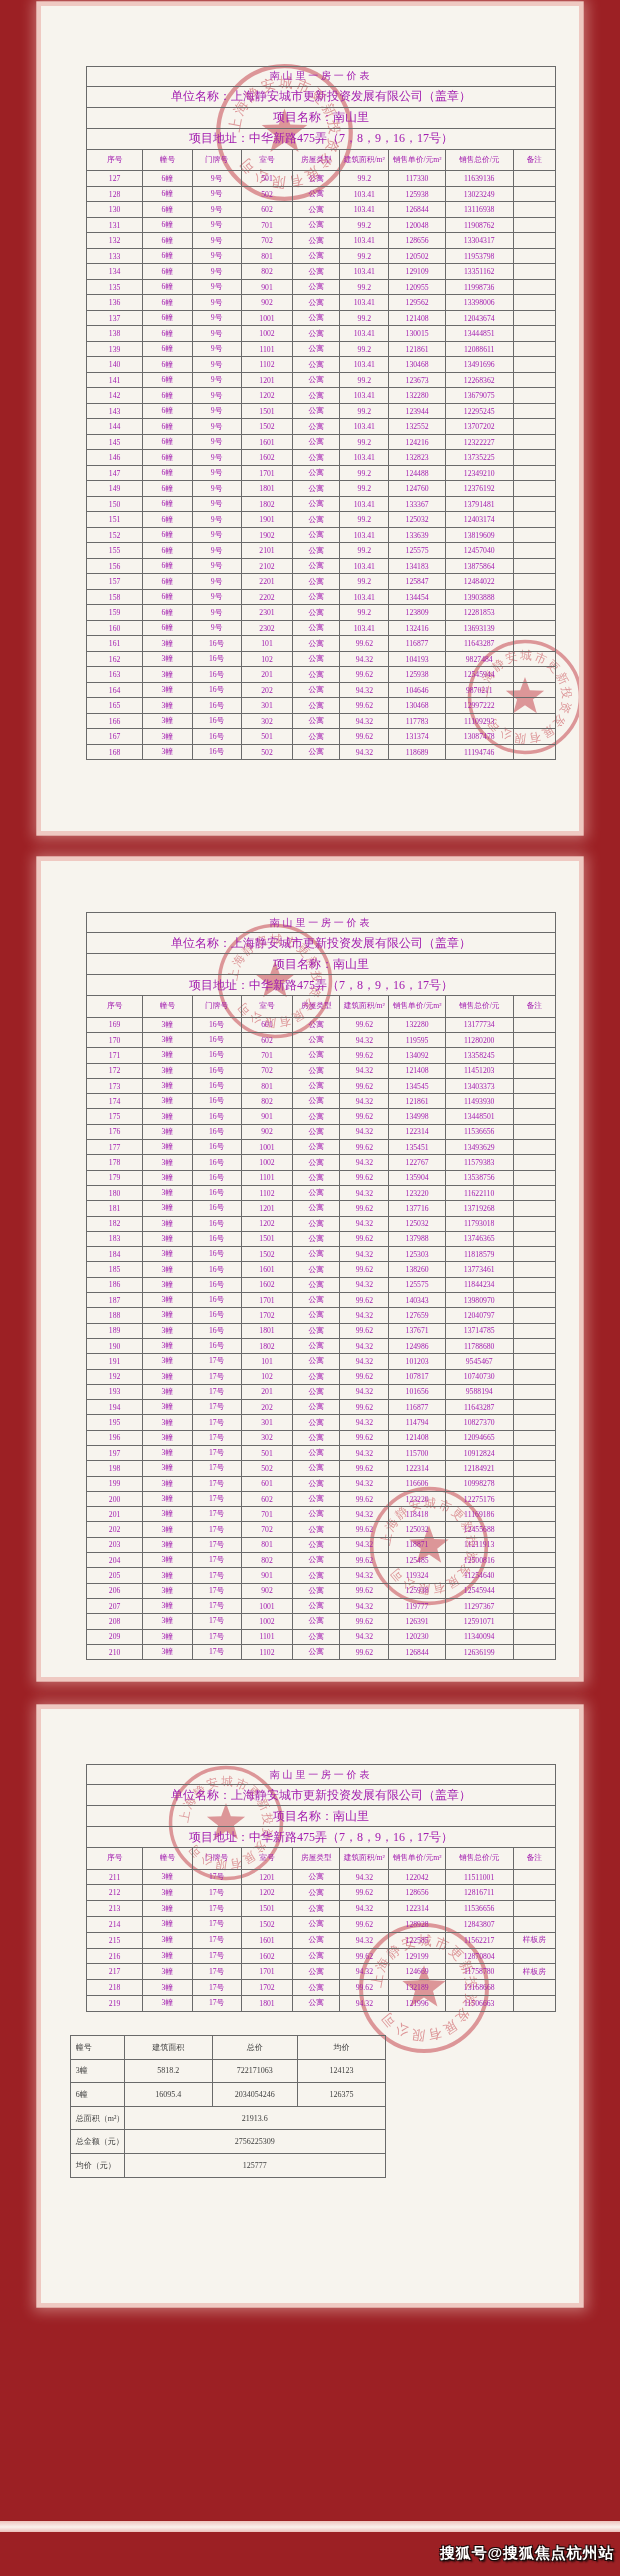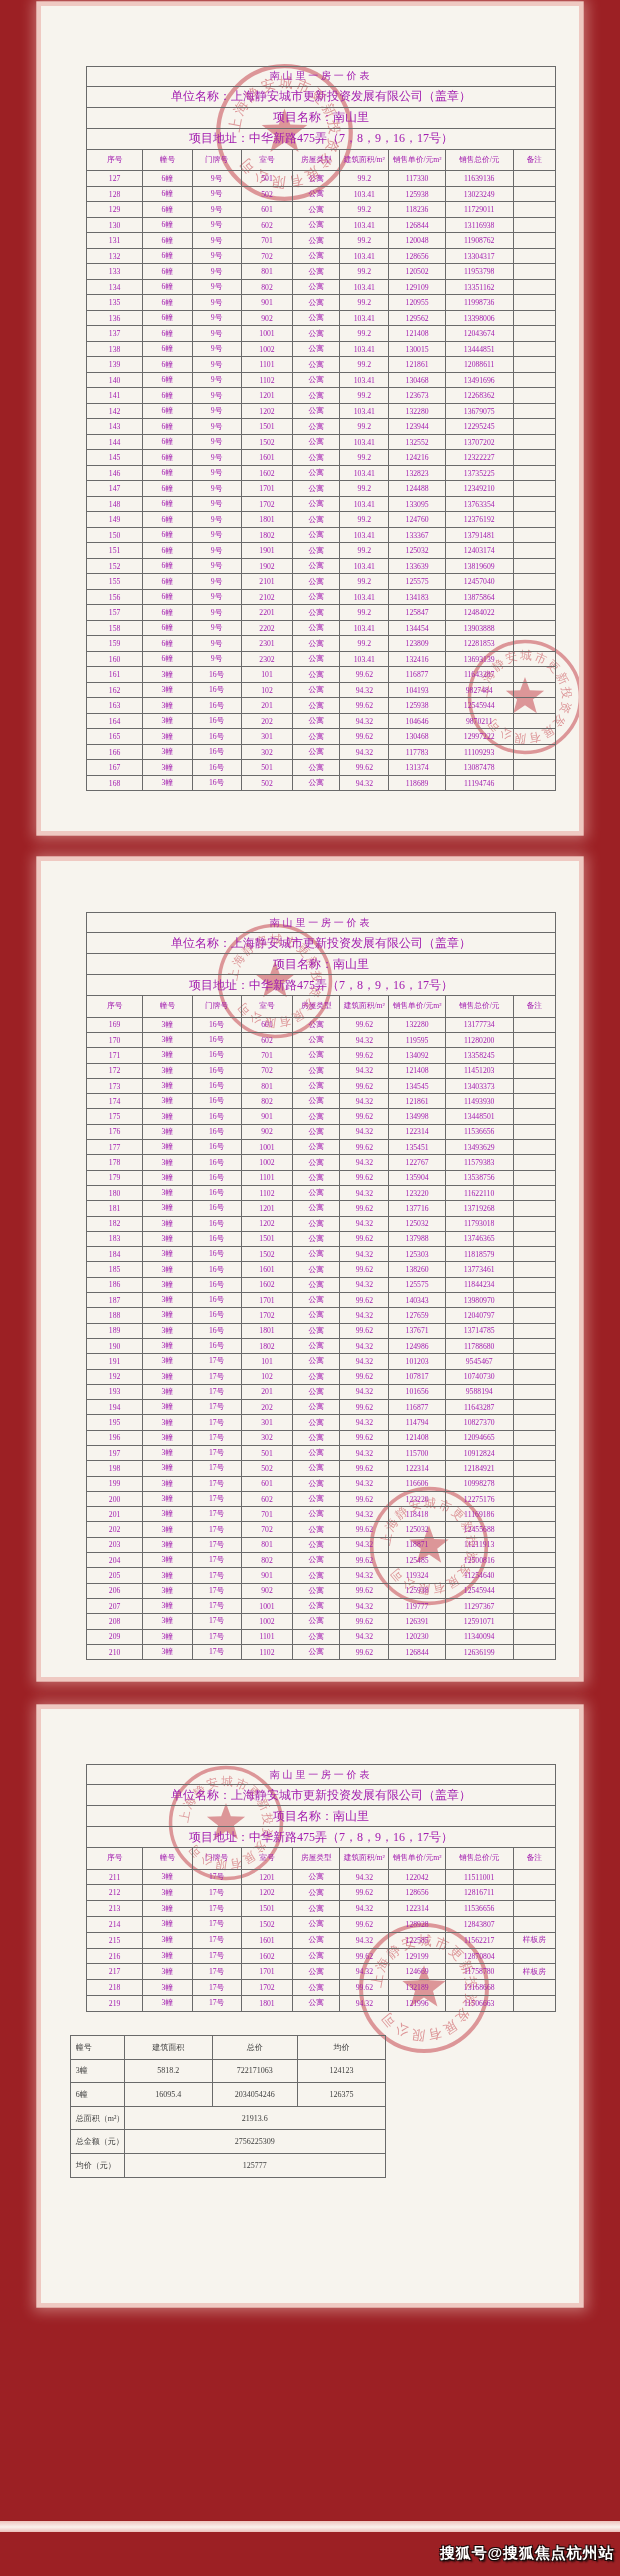--- a/index.html
+++ b/index.html
@@ -112,31 +112,20 @@
           <td>6幢</td>
           <td>9号</td>
           <td>502</td>
           <td>公寓</td>
           <td>103.41</td>
           <td>125938</td>
           <td>13023249</td>
           <td></td>
         </tr>
         <tr class="datarow">
-          <td>129</td>
-          <td>6幢</td>
-          <td>9号</td>
-          <td>601</td>
-          <td>公寓</td>
-          <td>99.2</td>
-          <td>118236</td>
-          <td>11729011</td>
-          <td></td>
-        </tr>
-        <tr class="datarow">
           <td>130</td>
           <td>6幢</td>
           <td>9号</td>
           <td>602</td>
           <td>公寓</td>
           <td>103.41</td>
           <td>126844</td>
           <td>13116938</td>
           <td></td>
         </tr>
@@ -318,31 +307,20 @@
         </tr>
         <tr class="datarow">
           <td>147</td>
           <td>6幢</td>
           <td>9号</td>
           <td>1701</td>
           <td>公寓</td>
           <td>99.2</td>
           <td>124488</td>
           <td>12349210</td>
-          <td></td>
-        </tr>
-        <tr class="datarow">
-          <td>148</td>
-          <td>6幢</td>
-          <td>9号</td>
-          <td>1702</td>
-          <td>公寓</td>
-          <td>103.41</td>
-          <td>133095</td>
-          <td>13763354</td>
           <td></td>
         </tr>
         <tr class="datarow">
           <td>149</td>
           <td>6幢</td>
           <td>9号</td>
           <td>1801</td>
           <td>公寓</td>
           <td>99.2</td>
           <td>124760</td>

